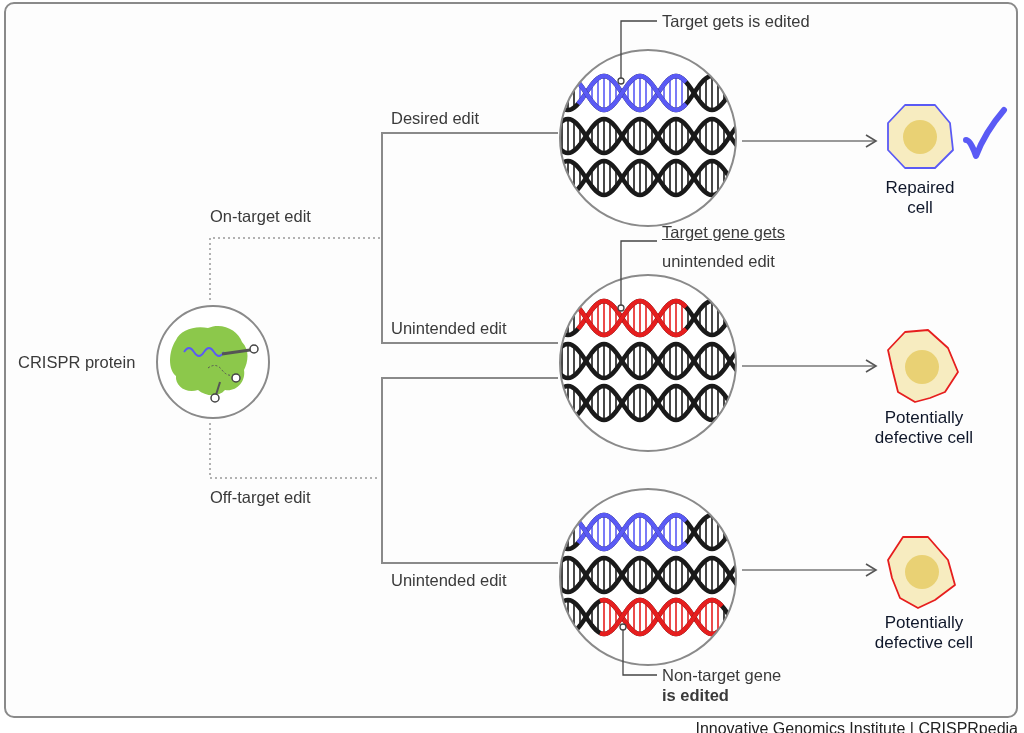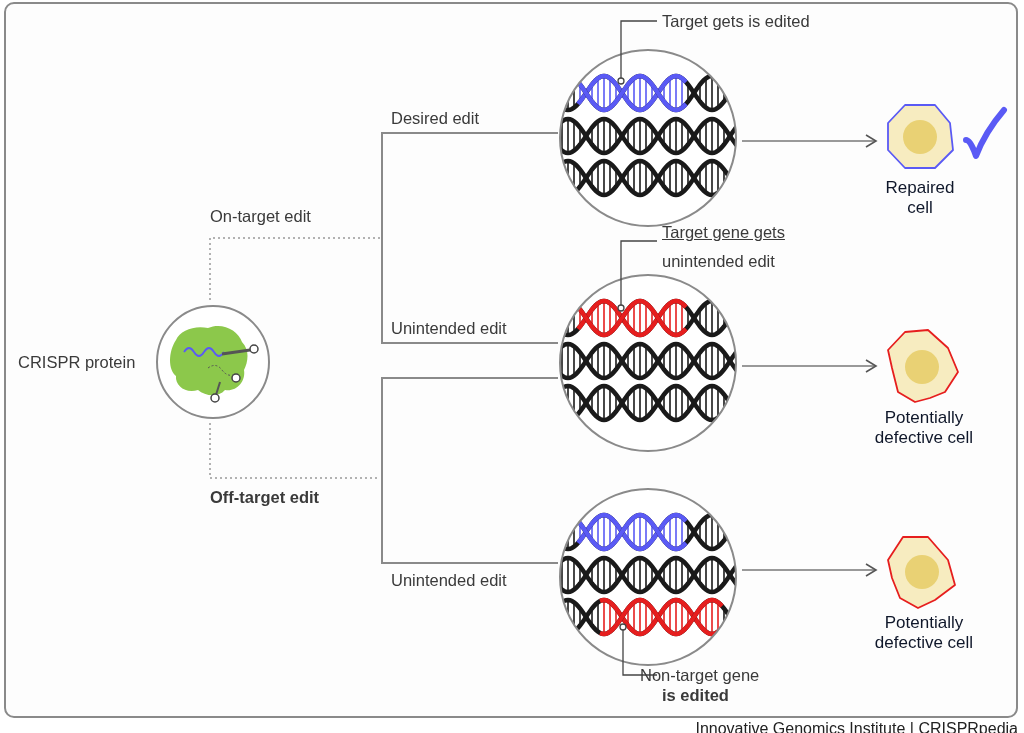--- a/index.html
+++ b/index.html
@@ -446,30 +446,30 @@
     <circle cx="922" cy="367" r="17" fill="#e6cc66" opacity="0.85"></circle>
   </g>
   <g>
     <path d="M903,537 L928,537 L948,560 L955,585 L935,600 L918,608 L900,598 L892,578 L888,560 Z" fill="#f7ecc0" stroke="#e61e1e" stroke-width="1.8" stroke-linejoin="round"></path>
     <circle cx="922" cy="572" r="17" fill="#e6cc66" opacity="0.85"></circle>
   </g>
 </svg>
 
 <div class="lbl" style="left:18px;top:352px;">CRISPR protein</div>
 <div class="lbl" style="left:210px;top:206px;">On-target edit</div>
-<div class="lbl" style="left:210px;top:487px;font-weight:bold;">Off-target edit</div>
+<div class="lbl" style="left:210px;top:487px;">Off-target edit</div>
 
 <div class="lbl" style="left:391px;top:108px;">Desired edit</div>
 <div class="lbl" style="left:391px;top:318px;">Unintended edit</div>
 <div class="lbl" style="left:391px;top:570px;">Unintended edit</div>
 
 <div class="lbl" style="left:662px;top:11px;">Target gets is edited</div>
 <div class="lbl" style="left:662px;top:222px;text-decoration:underline;">Target gene gets</div>
 <div class="lbl" style="left:662px;top:251px;">unintended edit</div>
-<div class="lbl" style="left:640px;top:665px;text-align:right;">Non-target gene</div>
+<div class="lbl" style="left:662px;top:665px;text-align:right;">Non-target gene</div>
 <div class="lbl" style="left:662px;top:685px;font-weight:bold;">is edited</div>
 
 <div class="cell-lbl" style="left:850px;top:178px;">Repaired</div>
 <div class="cell-lbl" style="left:850px;top:198px;">cell</div>
 <div class="cell-lbl" style="left:854px;top:408px;">Potentially</div>
 <div class="cell-lbl" style="left:854px;top:428px;">defective cell</div>
 <div class="cell-lbl" style="left:854px;top:613px;">Potentially</div>
 <div class="cell-lbl" style="left:854px;top:633px;">defective cell</div>
 
 <div id="credit">Innovative Genomics Institute | CRISPRpedia</div>

